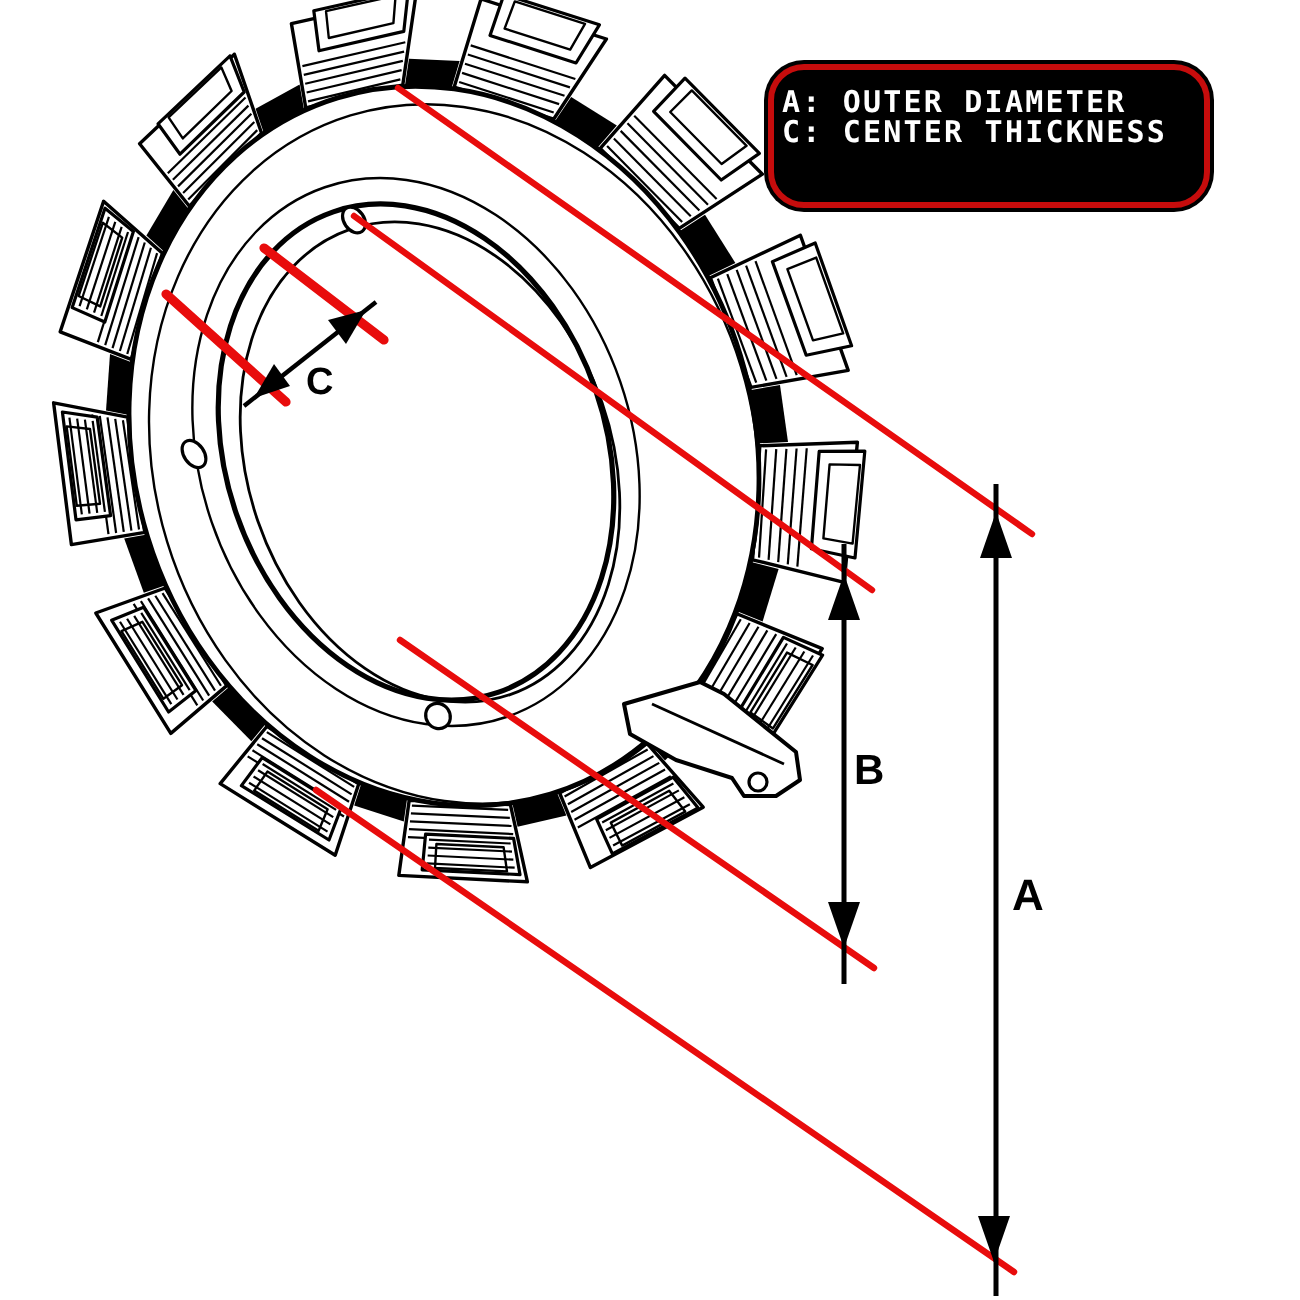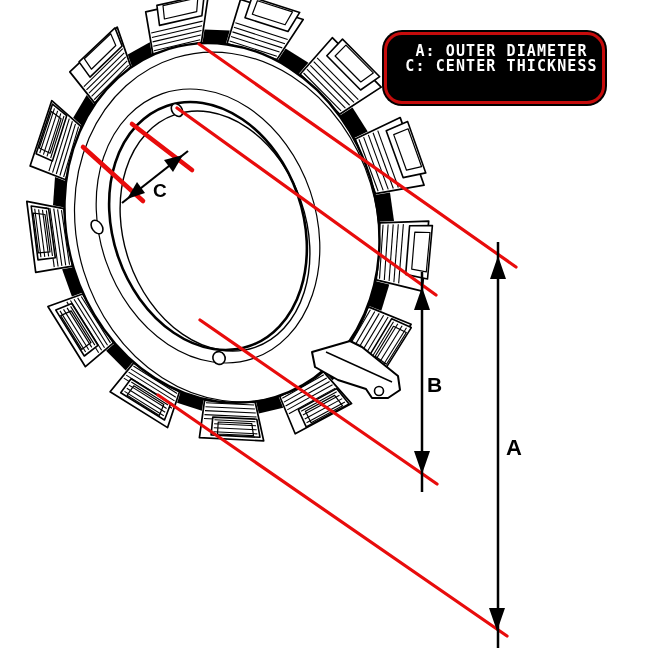--- a/index.html
+++ b/index.html
@@ -1,21 +1,21 @@
 <!DOCTYPE html>
 <html><head>
 <meta charset="utf-8">
 <style>
   html,body{margin:0;padding:0;background:#ffffff;}
   .canvas{position:relative;width:650px;height:650px;background:#ffffff;overflow:hidden;
           font-family:"Liberation Sans",sans-serif;}
   .canvas svg{position:absolute;left:0;top:0;}
   .legend{position:absolute;left:384px;top:32px;width:221px;height:72px;box-sizing:border-box;
           background:#000000;border:3px solid #c60c0c;border-radius:18px;
-          box-shadow:0 0 0 2px #000000;padding:9px 0 0 14px;text-align:center;}
+          box-shadow:0 0 0 2px #000000;padding:9px 0 0 4px;}
   .legend-line{font-family:"DejaVu Sans Mono","Liberation Mono",monospace;
           font-weight:bold;font-size:15px;line-height:15.2px;letter-spacing:1.1px;
           color:#ffffff;white-space:pre;}
   .dim-label{font-family:"Liberation Sans",sans-serif;font-weight:bold;fill:#000000;}
 </style>
 </head>
 <body>
 
 <div class="canvas">
 

